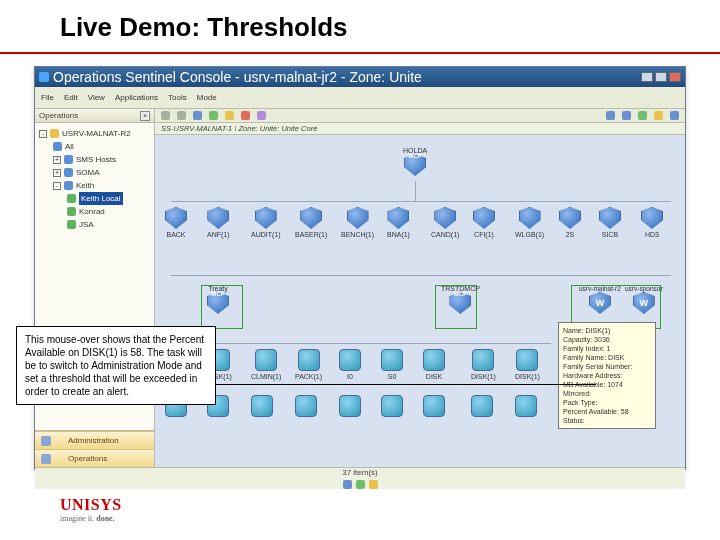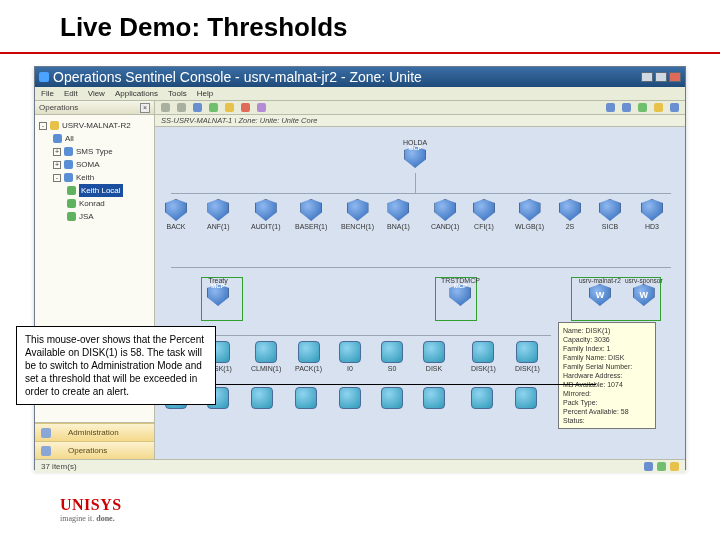--- a/index.html
+++ b/index.html
@@ -40,21 +40,21 @@
     display: flex;
     align-items: center;
     padding: 0 4px;
     font-size: 14px;
   }
   .titlebar .ticon { width:10px;height:10px;background:#4aa3ff;margin-right:4px;border-radius:2px;}
   .titlebar .spacer{flex:1;}
   .winbtn{width:12px;height:10px;background:#cfd8e3;margin-left:2px;border:1px solid #5a6a7a;display:inline-block;}
   .winbtn.close{background:#e06a5a;}
   .menubar{
-    height:14px; background:#e8ecd8;
+    height:22px; background:#e8ecd8;
     display:flex; align-items:center; gap:10px;
     padding:0 6px; font-size:8px; color:#333;
     border-bottom:1px solid #b8bca8;
   }
   .body{
     position:relative; height:calc(100% - 30px - 14px);
     display:flex;
   }
   .sidebar{
     width:120px; background:#fbfbf4;
@@ -116,23 +116,23 @@
   .node.cyl .shield{
     background:radial-gradient(circle at 35% 30%, #8fd4f0, #2f9ab8);
     clip-path:none;border-radius:4px;
   }
   .node.mcp .lbl-inner{position:absolute;top:6px;width:100%;font-size:6px;color:#fff;font-weight:bold;}
   .linkbar{position:absolute;height:1px;background:#9aa6b8;}
   .linkv{position:absolute;width:1px;background:#9aa6b8;}
   .greenbox{position:absolute;border:1.5px solid #2fa02f;}
 
   .status{
-    height:14px;background:#eef0e0;border-top:1px solid #b8bca8;
+    height:22px;background:#eef0e0;border-top:1px solid #b8bca8;
     display:flex;align-items:center;justify-content:space-between;
-    padding:0 6px;font-size:8px;color:#444;
+    padding:0 6px;font-size:8px;color:#444;flex-direction:column;
   }
   .status .ric{display:flex;gap:4px;}
   .sic{width:9px;height:9px;background:#6fbf6f;border-radius:2px;}
   .sic.b{background:#6a8fd0;} .sic.y{background:#e6c24a;}
 
   .callout{
     position:absolute;
     top:326px;left:16px;
     width:200px;
     background:#fff;border:1px solid #000;
@@ -172,21 +172,21 @@
     <span class="winbtn"></span>
     <span class="winbtn"></span>
     <span class="winbtn close"></span>
   </div>
   <div class="menubar">
     <span>File</span>
     <span>Edit</span>
     <span>View</span>
     <span>Applications</span>
     <span>Tools</span>
-    <span>Help</span>
+    <span>Mode</span>
   </div>
 
   <div class="body">
     <div class="sidebar">
       <div class="sidebar-header">
         <span>Operations</span>
         <span class="close-x">×</span>
       </div>
       <div class="tree">
         <div class="row">
@@ -194,21 +194,21 @@
             <span class="tico y"></span>
             <span>USRV-MALNAT-R2</span>
           </div>
         <div class="row" style="padding-left:14px">
             <span class="tico"></span>
             <span>All</span>
           </div>
         <div class="row" style="padding-left:14px">
             <span class="box">+</span>
             <span class="tico"></span>
-            <span>SMS Type</span>
+            <span>SMS Hosts</span>
           </div>
         <div class="row" style="padding-left:14px">
             <span class="box">+</span>
             <span class="tico"></span>
             <span>SOMA</span>
           </div>
         <div class="row" style="padding-left:14px">
             <span class="box">-</span>
             <span class="tico"></span>
             <span>Keith</span>

